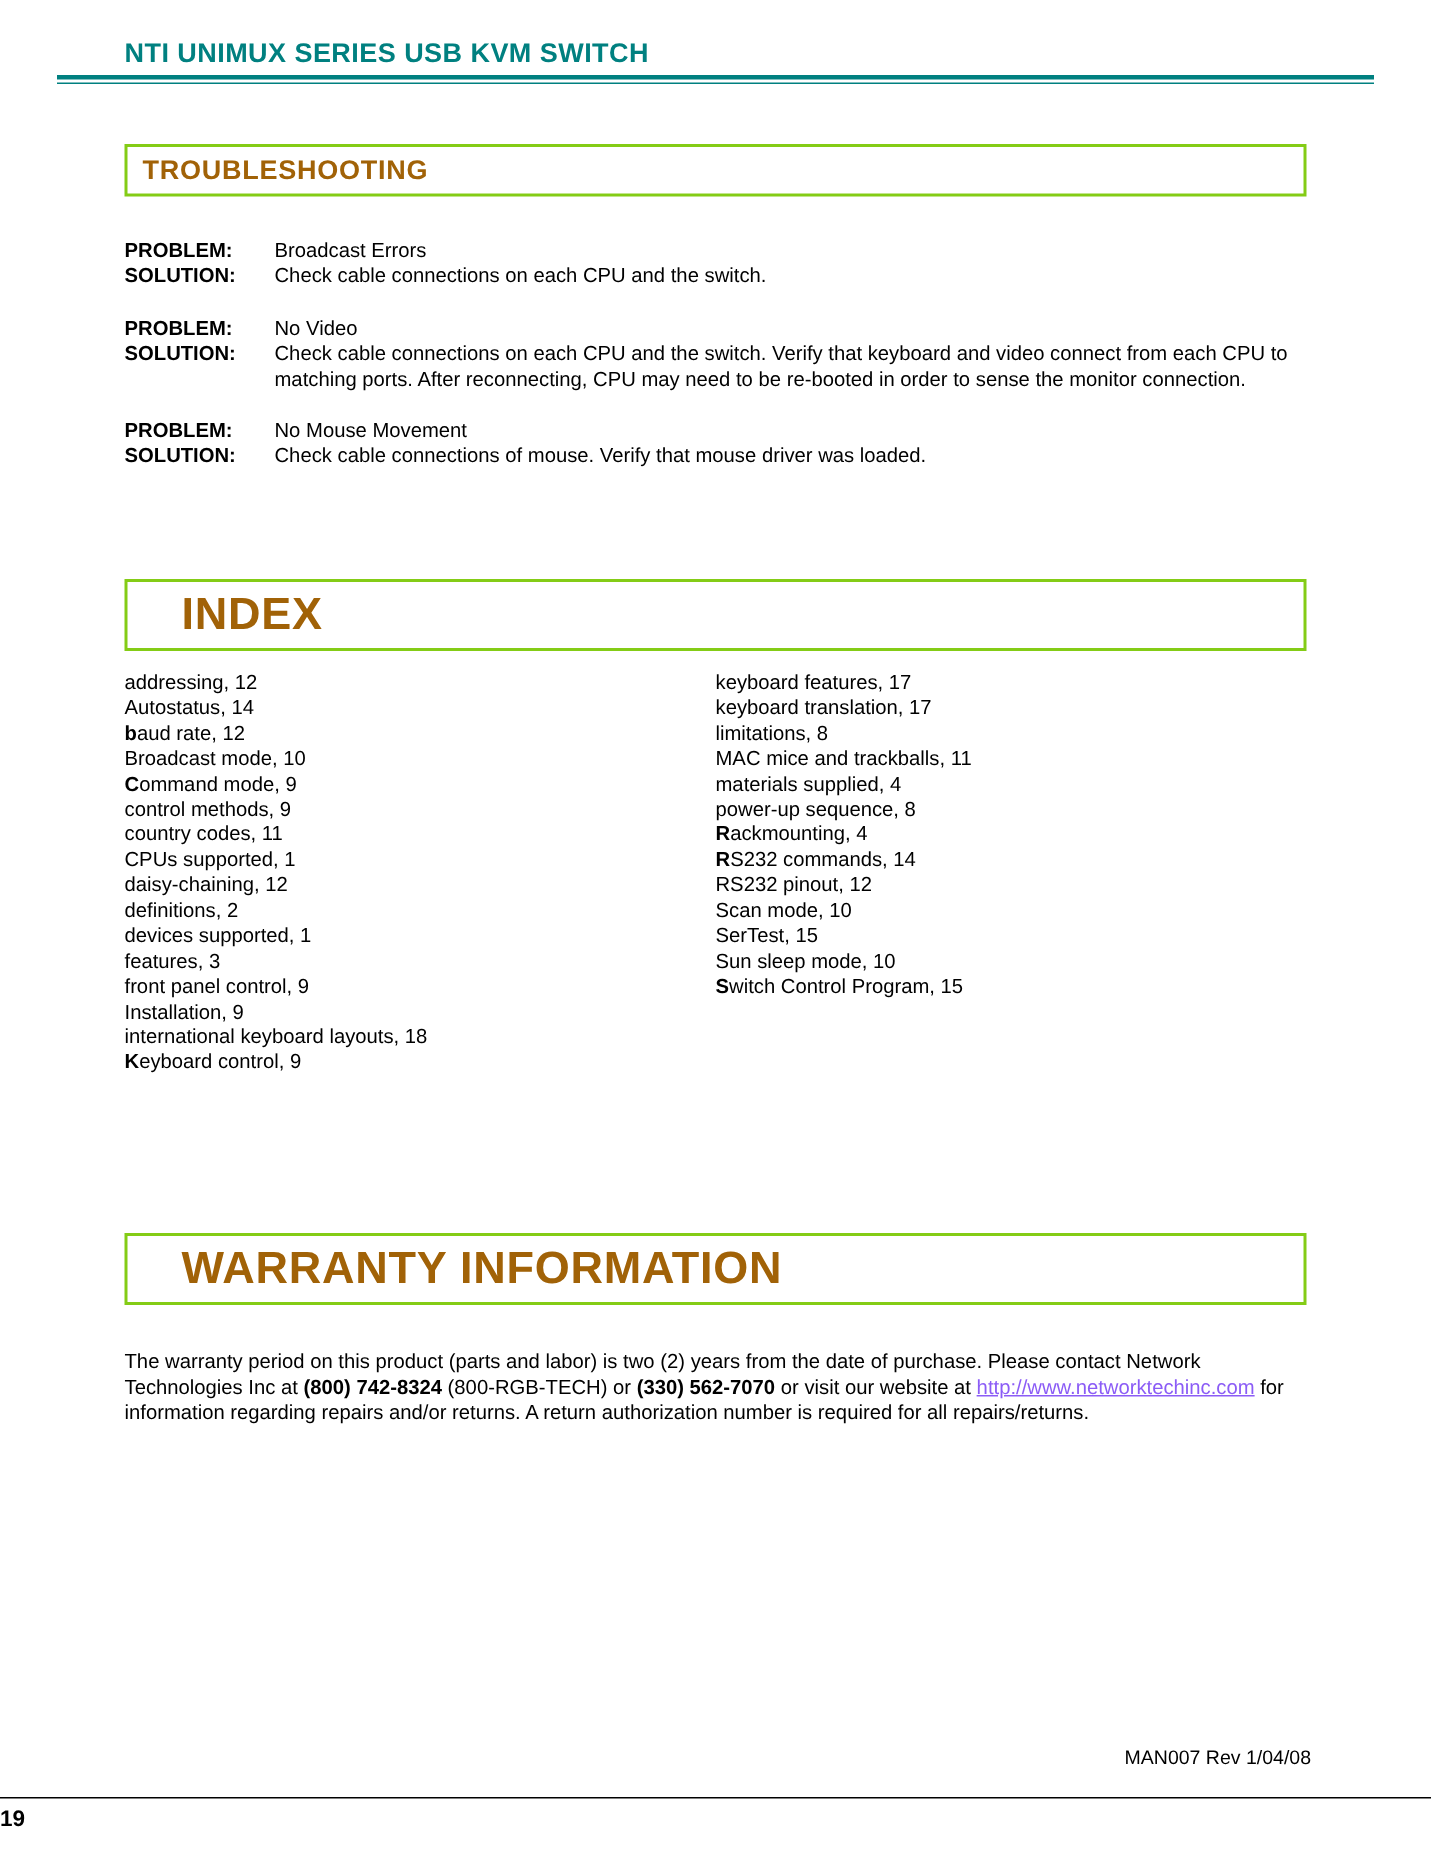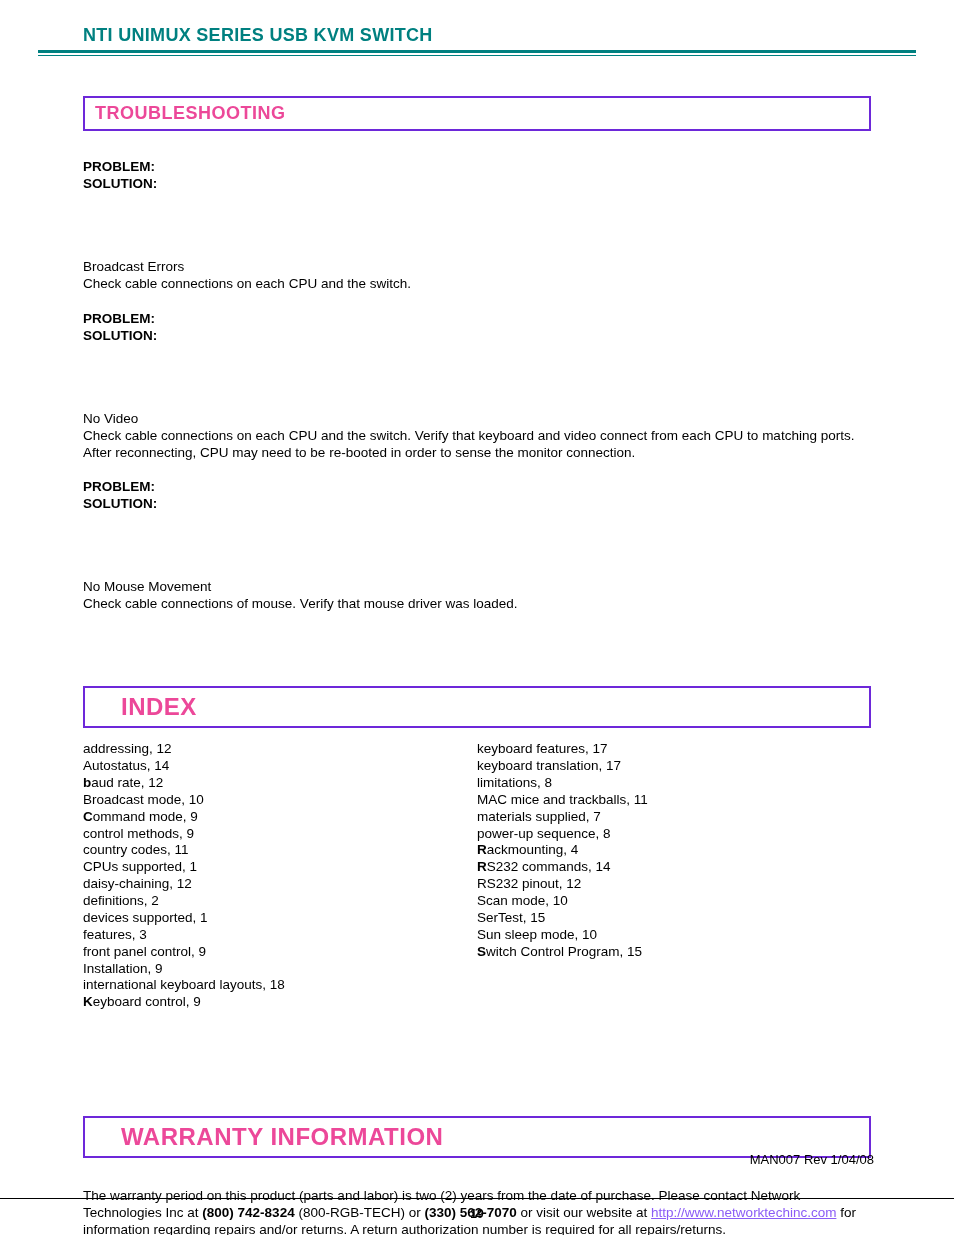--- a/index.html
+++ b/index.html
@@ -22,44 +22,43 @@
     padding-left: 45px;
     padding-bottom: 4px;
   }
   .double-rule {
     border-top: 3px solid #008080;
     border-bottom: 1px solid #008080;
     height: 6px;
     margin-bottom: 40px;
   }
   .section-heading {
-    border: 2px solid #6d28d9;
-    color: #ec4899;
+    border: 2px solid #84cc16;
+    color: #a16207;
     font-weight: bold;
     font-size: 18px;
     padding: 5px 10px;
     margin: 0 45px 0 45px;
     letter-spacing: 0.5px;
   }
   .section-heading.big {
-    font-size: 24px;
+    font-size: 30px;
     padding-left: 36px;
   }
   .content {
     margin: 0 45px;
     font-size: 13.5px;
     line-height: 1.25;
   }
   .trouble-block {
     margin-top: 28px;
   }
   .trouble-row {
     display: flex;
     margin-bottom: 18px;
-    flex-direction: column;
   }
   .trouble-labels {
     flex: 0 0 100px;
     font-weight: bold;
   }
   .trouble-text div { }
   .index-cols {
     display: flex;
     margin-top: 13px;
     font-size: 13.5px;
@@ -74,38 +73,38 @@
     font-size: 13.5px;
     line-height: 1.25;
   }
   .link {
     color: #8b5cf6;
     text-decoration: underline;
   }
   .footer-rev {
     position: absolute;
     right: 80px;
-    bottom: 68px;
+    bottom: 56px;
     font-size: 13px;
   }
   .footer-rule {
     position: absolute;
     left: 0;
     right: 0;
     bottom: 36px;
     border-top: 1px solid #000;
   }
   .page-num {
     position: absolute;
     left: 0;
     right: 0;
     bottom: 14px;
-    text-align: center;
+    text-align: left;
     font-weight: bold;
-    font-size: 12px;
+    font-size: 15px;
   }
   .b { font-weight: bold; }
 </style>
 </head>
 <body>
 
 <div class="page">
   <div class="header-bar">NTI UNIMUX SERIES USB KVM SWITCH</div>
   <div class="double-rule"></div>
 
@@ -164,21 +163,21 @@
         <div><span>front panel control, 9</span></div>
         <div><span>Installation, 9</span></div>
         <div><span>international keyboard layouts, 18</span></div>
         <div><span class="b">K</span><span>eyboard control, 9</span></div>
       </div>
     <div class="index-col" id="index-col-2">
         <div><span>keyboard features, 17</span></div>
         <div><span>keyboard translation, 17</span></div>
         <div><span>limitations, 8</span></div>
         <div><span>MAC mice and trackballs, 11</span></div>
-        <div><span>materials supplied, 7</span></div>
+        <div><span>materials supplied, 4</span></div>
         <div><span>power-up sequence, 8</span></div>
         <div><span class="b">R</span><span>ackmounting, 4</span></div>
         <div><span class="b">R</span><span>S232 commands, 14</span></div>
         <div><span>RS232 pinout, 12</span></div>
         <div><span>Scan mode, 10</span></div>
         <div><span>SerTest, 15</span></div>
         <div><span>Sun sleep mode, 10</span></div>
         <div><span class="b">S</span><span>witch Control Program, 15</span></div>
       </div>
   </div>

